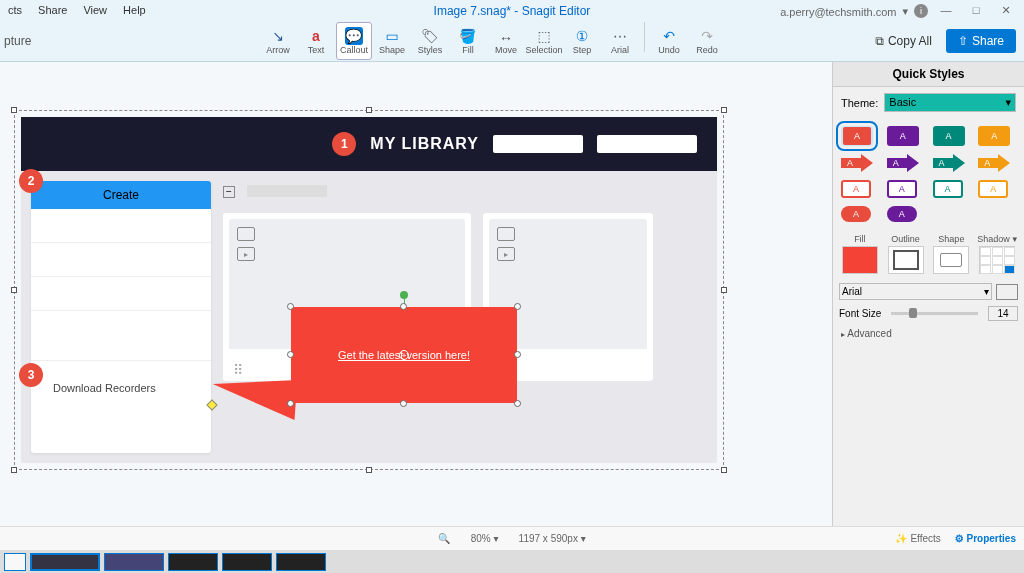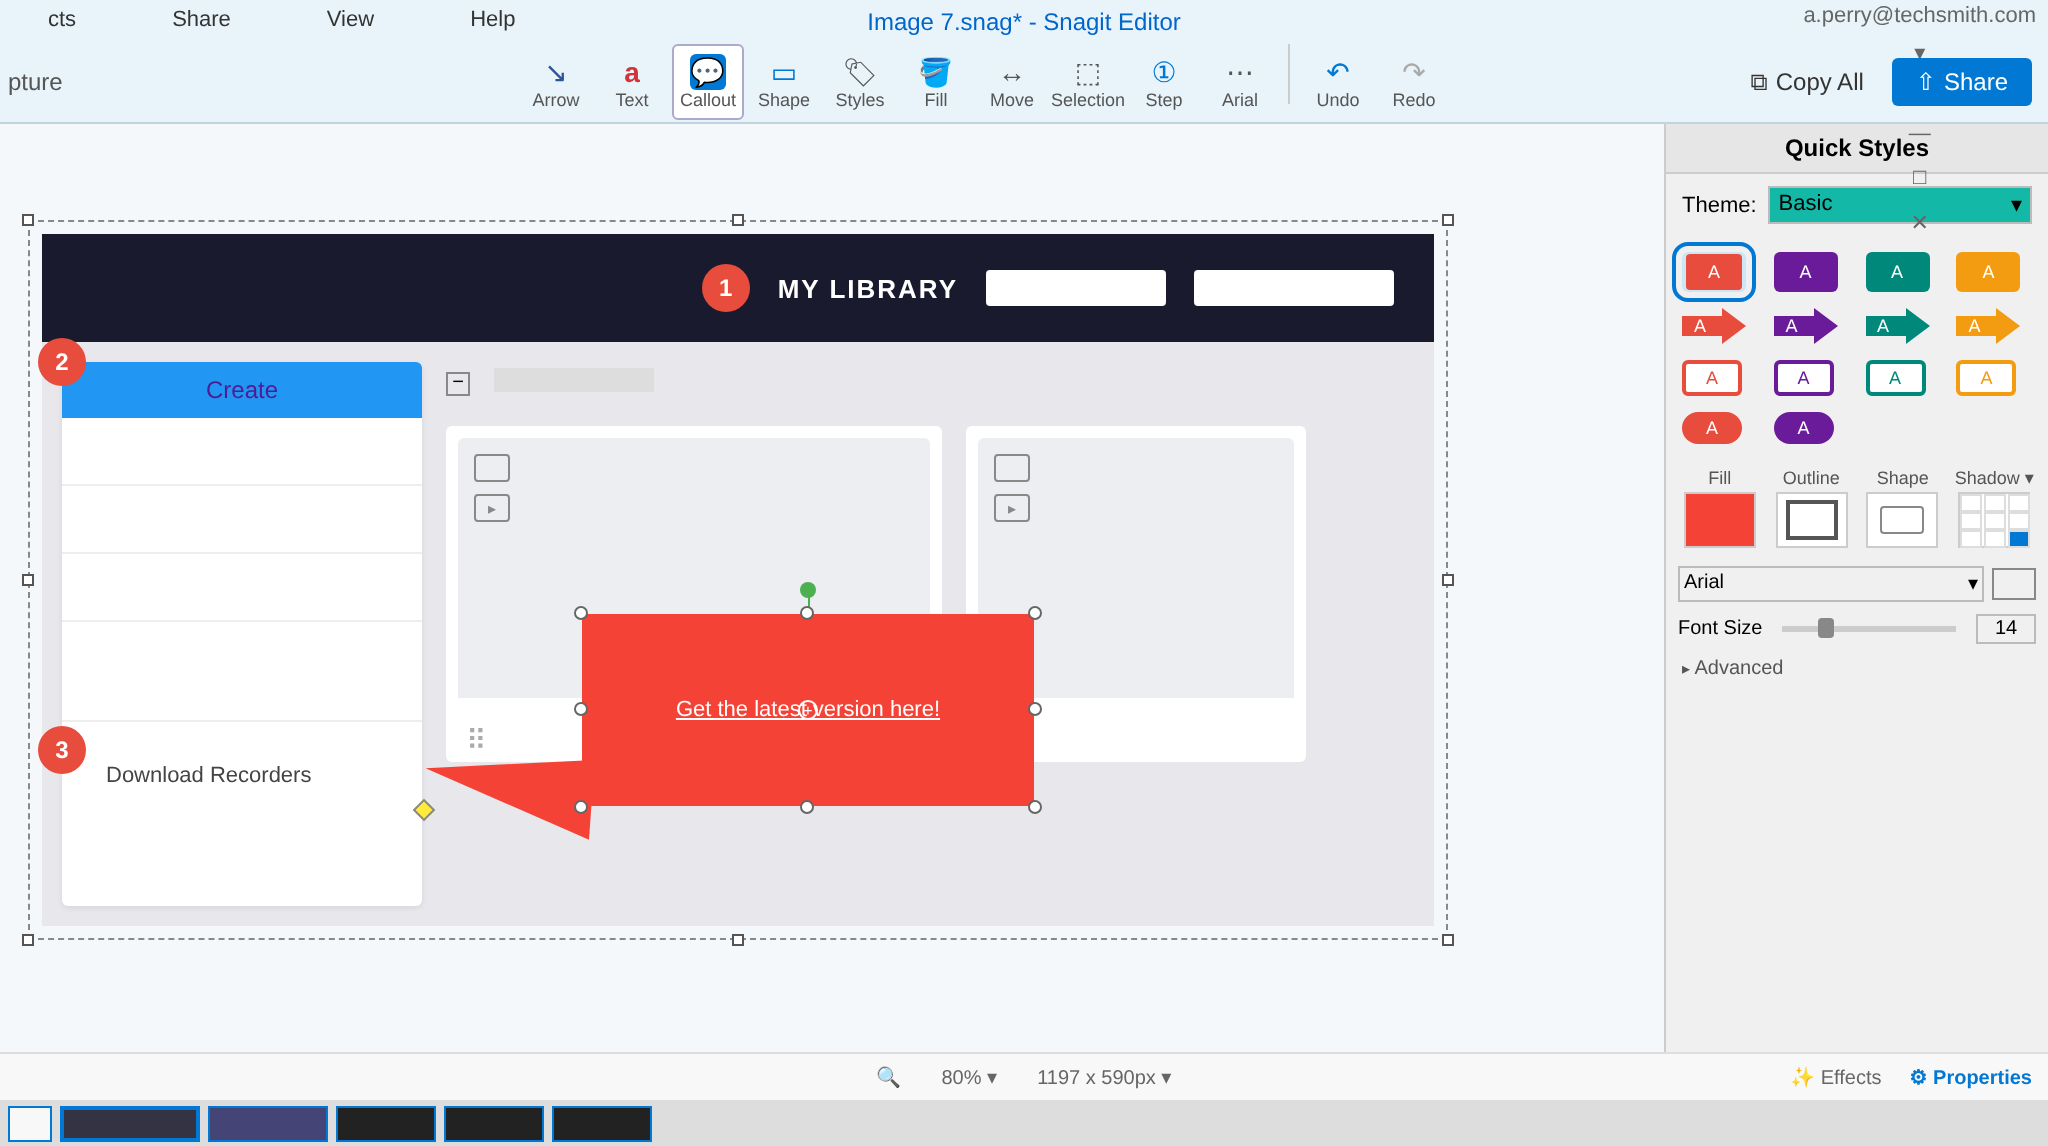--- a/index.html
+++ b/index.html
@@ -1,22 +1,22 @@
 <!DOCTYPE html>
 <html><head>
 <meta charset="utf-8">
 <style>
 * { margin: 0; padding: 0; box-sizing: border-box; font-family: "Segoe UI", Arial, sans-serif; }
 body { width: 1024px; height: 573px; background: #f0f0f0; overflow: hidden; position: relative; }
 
 
 .menubar { height: 20px; background: #e8f4fa; display: flex; align-items: center; font-size: 11px; color: #333; }
-.menubar span { padding: 0 24px; cursor: default; }
+.menubar span { padding: 0 8px; cursor: default; }
 .titlebar { position: absolute; top: 4px; left: 0; right: 0; text-align: center; font-size: 12px; color: #0066cc; pointer-events: none; }
-.user-area { position: absolute; top: 2px; right: 6px; display: flex; align-items: center; gap: 6px; font-size: 11px; color: #666; flex-direction: column; }
+.user-area { position: absolute; top: 2px; right: 6px; display: flex; align-items: flex-end; gap: 6px; font-size: 11px; color: #666; }
 .win-btn { width: 24px; height: 16px; display: flex; align-items: center; justify-content: center; color: #666; }
 
 
 .toolbar-row { height: 42px; background: #e8f4fa; border-bottom: 1px solid #c0d4de; display: flex; align-items: center; }
 .capture-label { font-size: 12px; color: #555; padding-left: 4px; width: 60px; }
 .tool-group { display: flex; gap: 2px; margin-left: 200px; }
 .tool-btn { display: flex; flex-direction: column; align-items: center; justify-content: center; width: 36px; height: 38px; font-size: 9px; color: #555; border-radius: 3px; }
 .tool-btn.active { background: #fff; border: 1px solid #aac; }
 .tool-icon { width: 18px; height: 18px; display: flex; align-items: center; justify-content: center; font-size: 14px; }
 .right-toolbar { position: absolute; right: 8px; display: flex; align-items: center; gap: 6px; }
@@ -28,25 +28,25 @@
 .canvas-area { flex: 1; background: #f4f8fb; position: relative; overflow: hidden; }
 .right-panel { width: 192px; background: #f0f0f0; border-left: 1px solid #ccc; }
 
 
 .document-bounds { position: absolute; left: 14px; top: 48px; width: 710px; height: 360px; border: 1px dashed #888; }
 .sel-handle { width: 6px; height: 6px; background: #fff; border: 1px solid #555; position: absolute; }
 .doc-content { position: absolute; inset: 6px; background: #e8e8ec; }
 .doc-header { height: 54px; background: #1a1a2e; display: flex; align-items: center; padding: 0 20px; gap: 14px; }
 .step-badge { width: 24px; height: 24px; border-radius: 50%; background: #e74c3c; color: #fff; display: flex; align-items: center; justify-content: center; font-size: 12px; font-weight: bold; position: relative; }
 .step-badge.abs { position: absolute; }
-.my-library { color: #fff; font-weight: bold; font-size: 13px; letter-spacing: 1px; }
+.my-library { color: #fff; font-weight: bold; font-size: 16px; letter-spacing: 1px; }
 .hdr-box { background: #fff; height: 18px; border-radius: 2px; }
 .doc-body { display: flex; padding: 10px; gap: 12px; height: calc(100% - 54px); }
 .sidebar-card { width: 180px; background: #fff; border-radius: 3px; position: relative; box-shadow: 0 1px 3px rgba(0,0,0,0.08); }
-.create-btn { background: #2196f3; color: #4c1d95; text-align: center; padding: 7px; font-size: 12px; border-radius: 3px 3px 0 0; }
+.create-btn { background: #2196f3; color: #000000; text-align: center; padding: 7px; font-size: 12px; border-radius: 3px 3px 0 0; }
 .sidebar-card .row { height: 34px; border-bottom: 1px solid #eee; }
 .download-row { padding: 8px; height: 54px; font-size: 11px; color: #444; position: relative; display:flex; align-items:center;}
 .body-right { flex: 1; }
 .collapse-btn { width: 12px; height: 12px; border: 1px solid #888; display: inline-flex; align-items: center; justify-content: center; font-size: 10px; margin-right: 8px; }
 .grey-bar { display: inline-block; width: 80px; height: 12px; background: #ddd; vertical-align: middle; }
 .cards-row { display: flex; gap: 12px; margin-top: 14px; }
 .content-card { width: 248px; height: 168px; background: #fff; border-radius: 3px; position: relative; }
 .card-top { height: 130px; background: #eceef1; border-radius: 3px 3px 0 0; margin: 6px; position: relative; }
 .card-icons { position: absolute; left: 8px; top: 8px; display: flex; flex-direction: column; gap: 6px; }
 .card-icons .ci { width: 18px; height: 14px; border: 1.5px solid #888; border-radius: 2px; }

